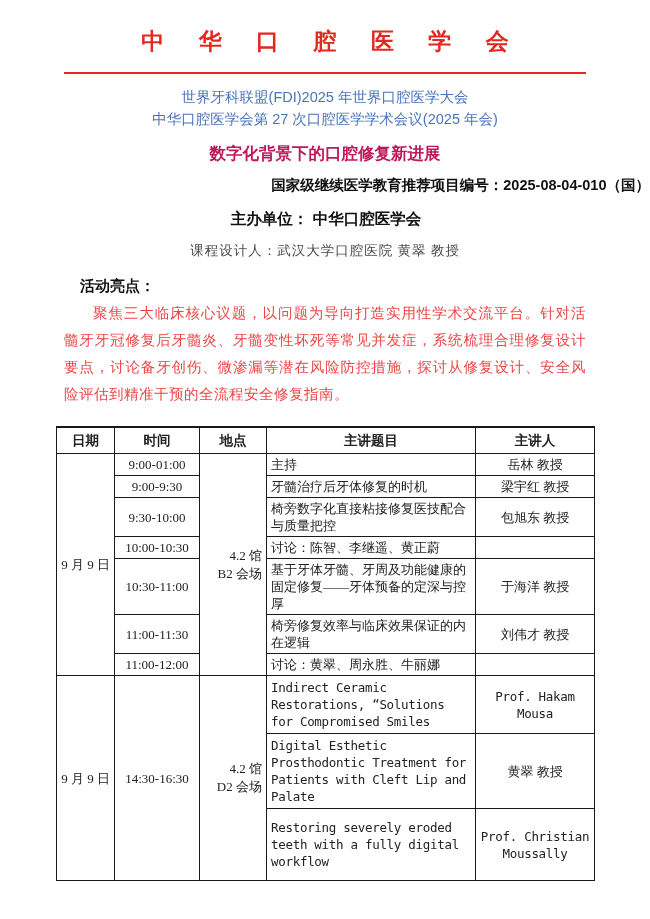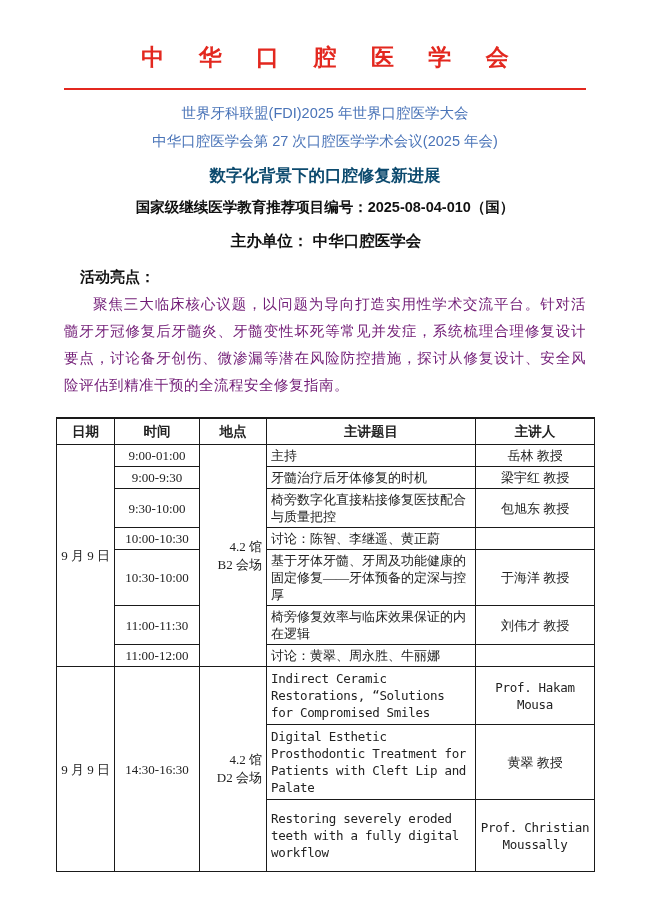--- a/index.html
+++ b/index.html
@@ -7,21 +7,21 @@
     position:relative;
     width:650px;height:919px;
     margin:0 auto;
     background:#ffffff;
     font-family:"Liberation Serif",serif;
     color:#1c1c1c;
     overflow:hidden;
   }
   
   .org-title{
-    padding-top:42px;
+    padding-top:26px;
     text-align:center;
     color:#e3281f;
     font-family:"Liberation Sans",sans-serif;
     font-weight:bold;
     font-size:23px;
     line-height:30px;
     letter-spacing:14px;
     text-indent:14px; 
   }
   .red-line{
@@ -31,29 +31,29 @@
     height:0;
   }
   
   .sub{
     margin:0;text-align:center;
     color:#4a74b8;
     font-family:"Liberation Sans",sans-serif;
     font-size:14.5px;line-height:18px;
   }
   .sub1{margin-top:14px;}
-  .sub2{margin-top:10px;}
+  .sub2{margin-top:4px;}
   .course-title{
     margin:15px 0 0 0;text-align:center;
     font-family:"Liberation Sans",sans-serif;
-    font-weight:bold;color:#0c4a6e;
+    font-weight:bold;color:#be185d;
     font-size:16.5px;line-height:20px;
   }
   .project-no{
-    margin:13px 0 0 0;text-align:center;
+    margin:13px 0 0 0;text-align:right;
     font-family:"Liberation Sans",sans-serif;
     font-weight:bold;color:#111;
     font-size:14.5px;line-height:18px;
   }
   .organizer{
     margin:15px 0 0 2px;text-align:center;
     font-family:"Liberation Sans",sans-serif;
     font-weight:bold;color:#111;
     font-size:15.5px;line-height:19px;
   }
@@ -69,21 +69,21 @@
     font-family:"Liberation Sans",sans-serif;
     font-weight:bold;color:#111;
     font-size:15px;line-height:19px;
   }
   .hl-text{
     margin:5px 64px 0 64px;
     font-size:14.5px;
     line-height:27px;
     text-align:justify;
     text-indent:2em;
-    color:#701a75;
+    color:#ef4444;
     letter-spacing:0.5px;
   }
   
   table.sched{
     table-layout:fixed;
     border-collapse:collapse;
     width:538px;
     margin:18px 0 0 56px;
     font-size:13px;
     color:#222;
@@ -117,20 +117,21 @@
 
   <div class="org-title">中 华 口 腔 医 学 会</div>
   <div class="red-line"></div>
 
   <p class="sub sub1">世界牙科联盟(FDI)2025 年世界口腔医学大会</p>
   <p class="sub sub2">中华口腔医学会第 27 次口腔医学学术会议(2025 年会)</p>
 
   <p class="course-title">数字化背景下的口腔修复新进展</p>
   <p class="project-no">国家级继续医学教育推荐项目编号：2025-08-04-010（国）</p>
   <p class="organizer">主办单位： 中华口腔医学会</p>
+  <p class="designer">课程设计人：武汉大学口腔医院 黄翠 教授</p>
 
   <p class="hl-label">活动亮点：</p>
   <p class="hl-text">聚焦三大临床核心议题，以问题为导向打造实用性学术交流平台。针对活髓牙牙冠修复后牙髓炎、牙髓变性坏死等常见并发症，系统梳理合理修复设计要点，讨论备牙创伤、微渗漏等潜在风险防控措施，探讨从修复设计、安全风险评估到精准干预的全流程安全修复指南。</p>
 
   <table class="sched">
     <colgroup>
       <col style="width:58px">
         <col style="width:85px">
         <col style="width:67px">
         <col style="width:209px">
@@ -166,21 +167,21 @@
         <td class="c">9:30-10:00</td>
         <td class="t">椅旁数字化直接粘接修复医技配合与质量把控</td>
         <td class="c">包旭东 教授</td>
       </tr>
       <tr>
         <td class="c">10:00-10:30</td>
         <td class="t">讨论：陈智、李继遥、黄正蔚</td>
         <td class="c"></td>
       </tr>
       <tr>
-        <td class="c">10:30-10:00</td>
+        <td class="c">10:30-11:00</td>
         <td class="t">基于牙体牙髓、牙周及功能健康的固定修复——牙体预备的定深与控厚</td>
         <td class="c">于海洋 教授</td>
       </tr>
       <tr>
         <td class="c">11:00-11:30</td>
         <td class="t">椅旁修复效率与临床效果保证的内在逻辑</td>
         <td class="c">刘伟才 教授</td>
       </tr>
       <tr>
         <td class="c">11:00-12:00</td>

